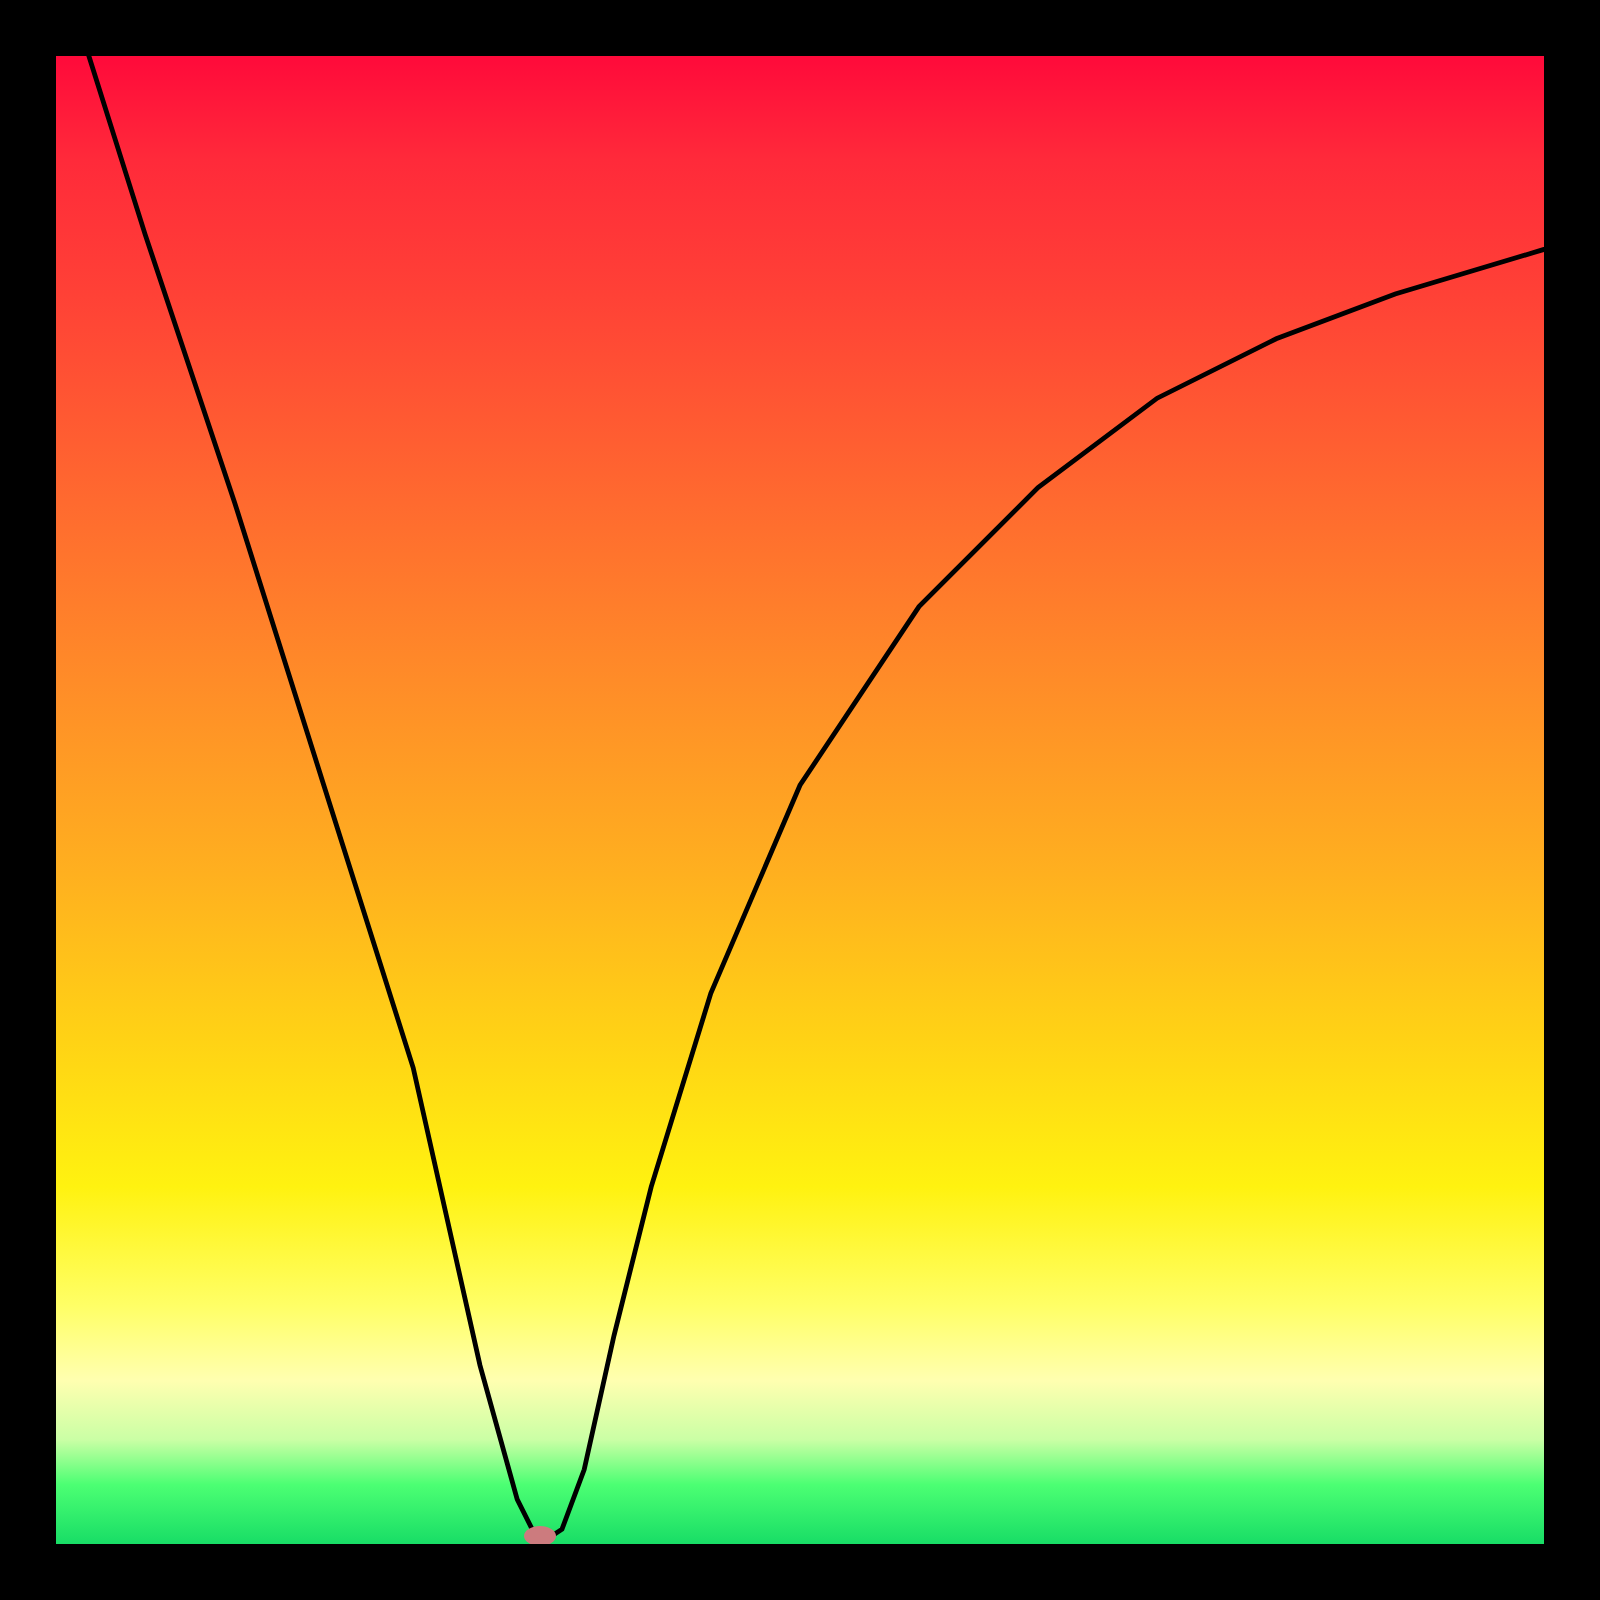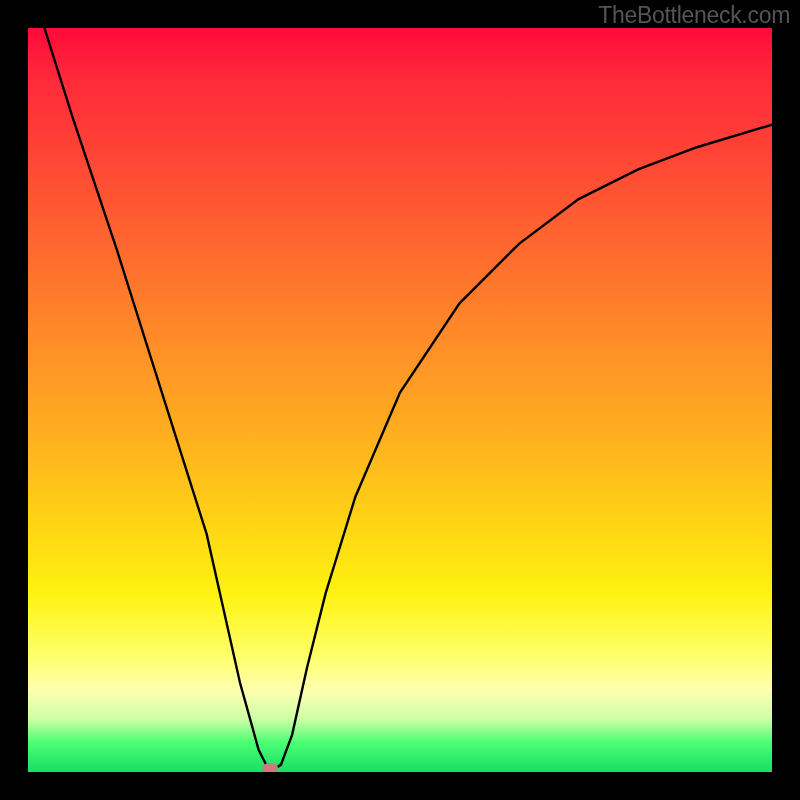--- a/index.html
+++ b/index.html
@@ -68,21 +68,20 @@
     border-radius: 50%;
     background: #cc7b7e;
     transform: translate(-50%, -50%);
   }
 </style>
 </head>
 <body>
 
 <div class="frame">
 
-  <div class="watermark">TheBottleneck.com</div>
 
   <div class="plot">
     <div class="gradient"></div>
 
     <svg class="curve" viewBox="0 0 744 744" preserveAspectRatio="none">
       <path fill="none" stroke="#000" stroke-width="2.4" stroke-linecap="round" d="M0.0 -52.1 L44.6 89.3 L89.3 223.2 L133.9 364.6 L178.6 505.9 L212.0 654.7 L230.6 721.7 L241.8 744.0 L253.0 736.6 L264.1 706.8 L279.0 639.8 L297.6 565.4 L327.4 468.7 L372.0 364.6 L431.5 275.3 L491.0 215.8 L550.6 171.1 L610.1 141.4 L669.6 119.0 L744.0 96.7"></path>
     </svg>
 
     <div class="minimum-dot" style="left: 241.8px; top: 740px; background: rgb(204, 123, 126);"></div>
   </div>

